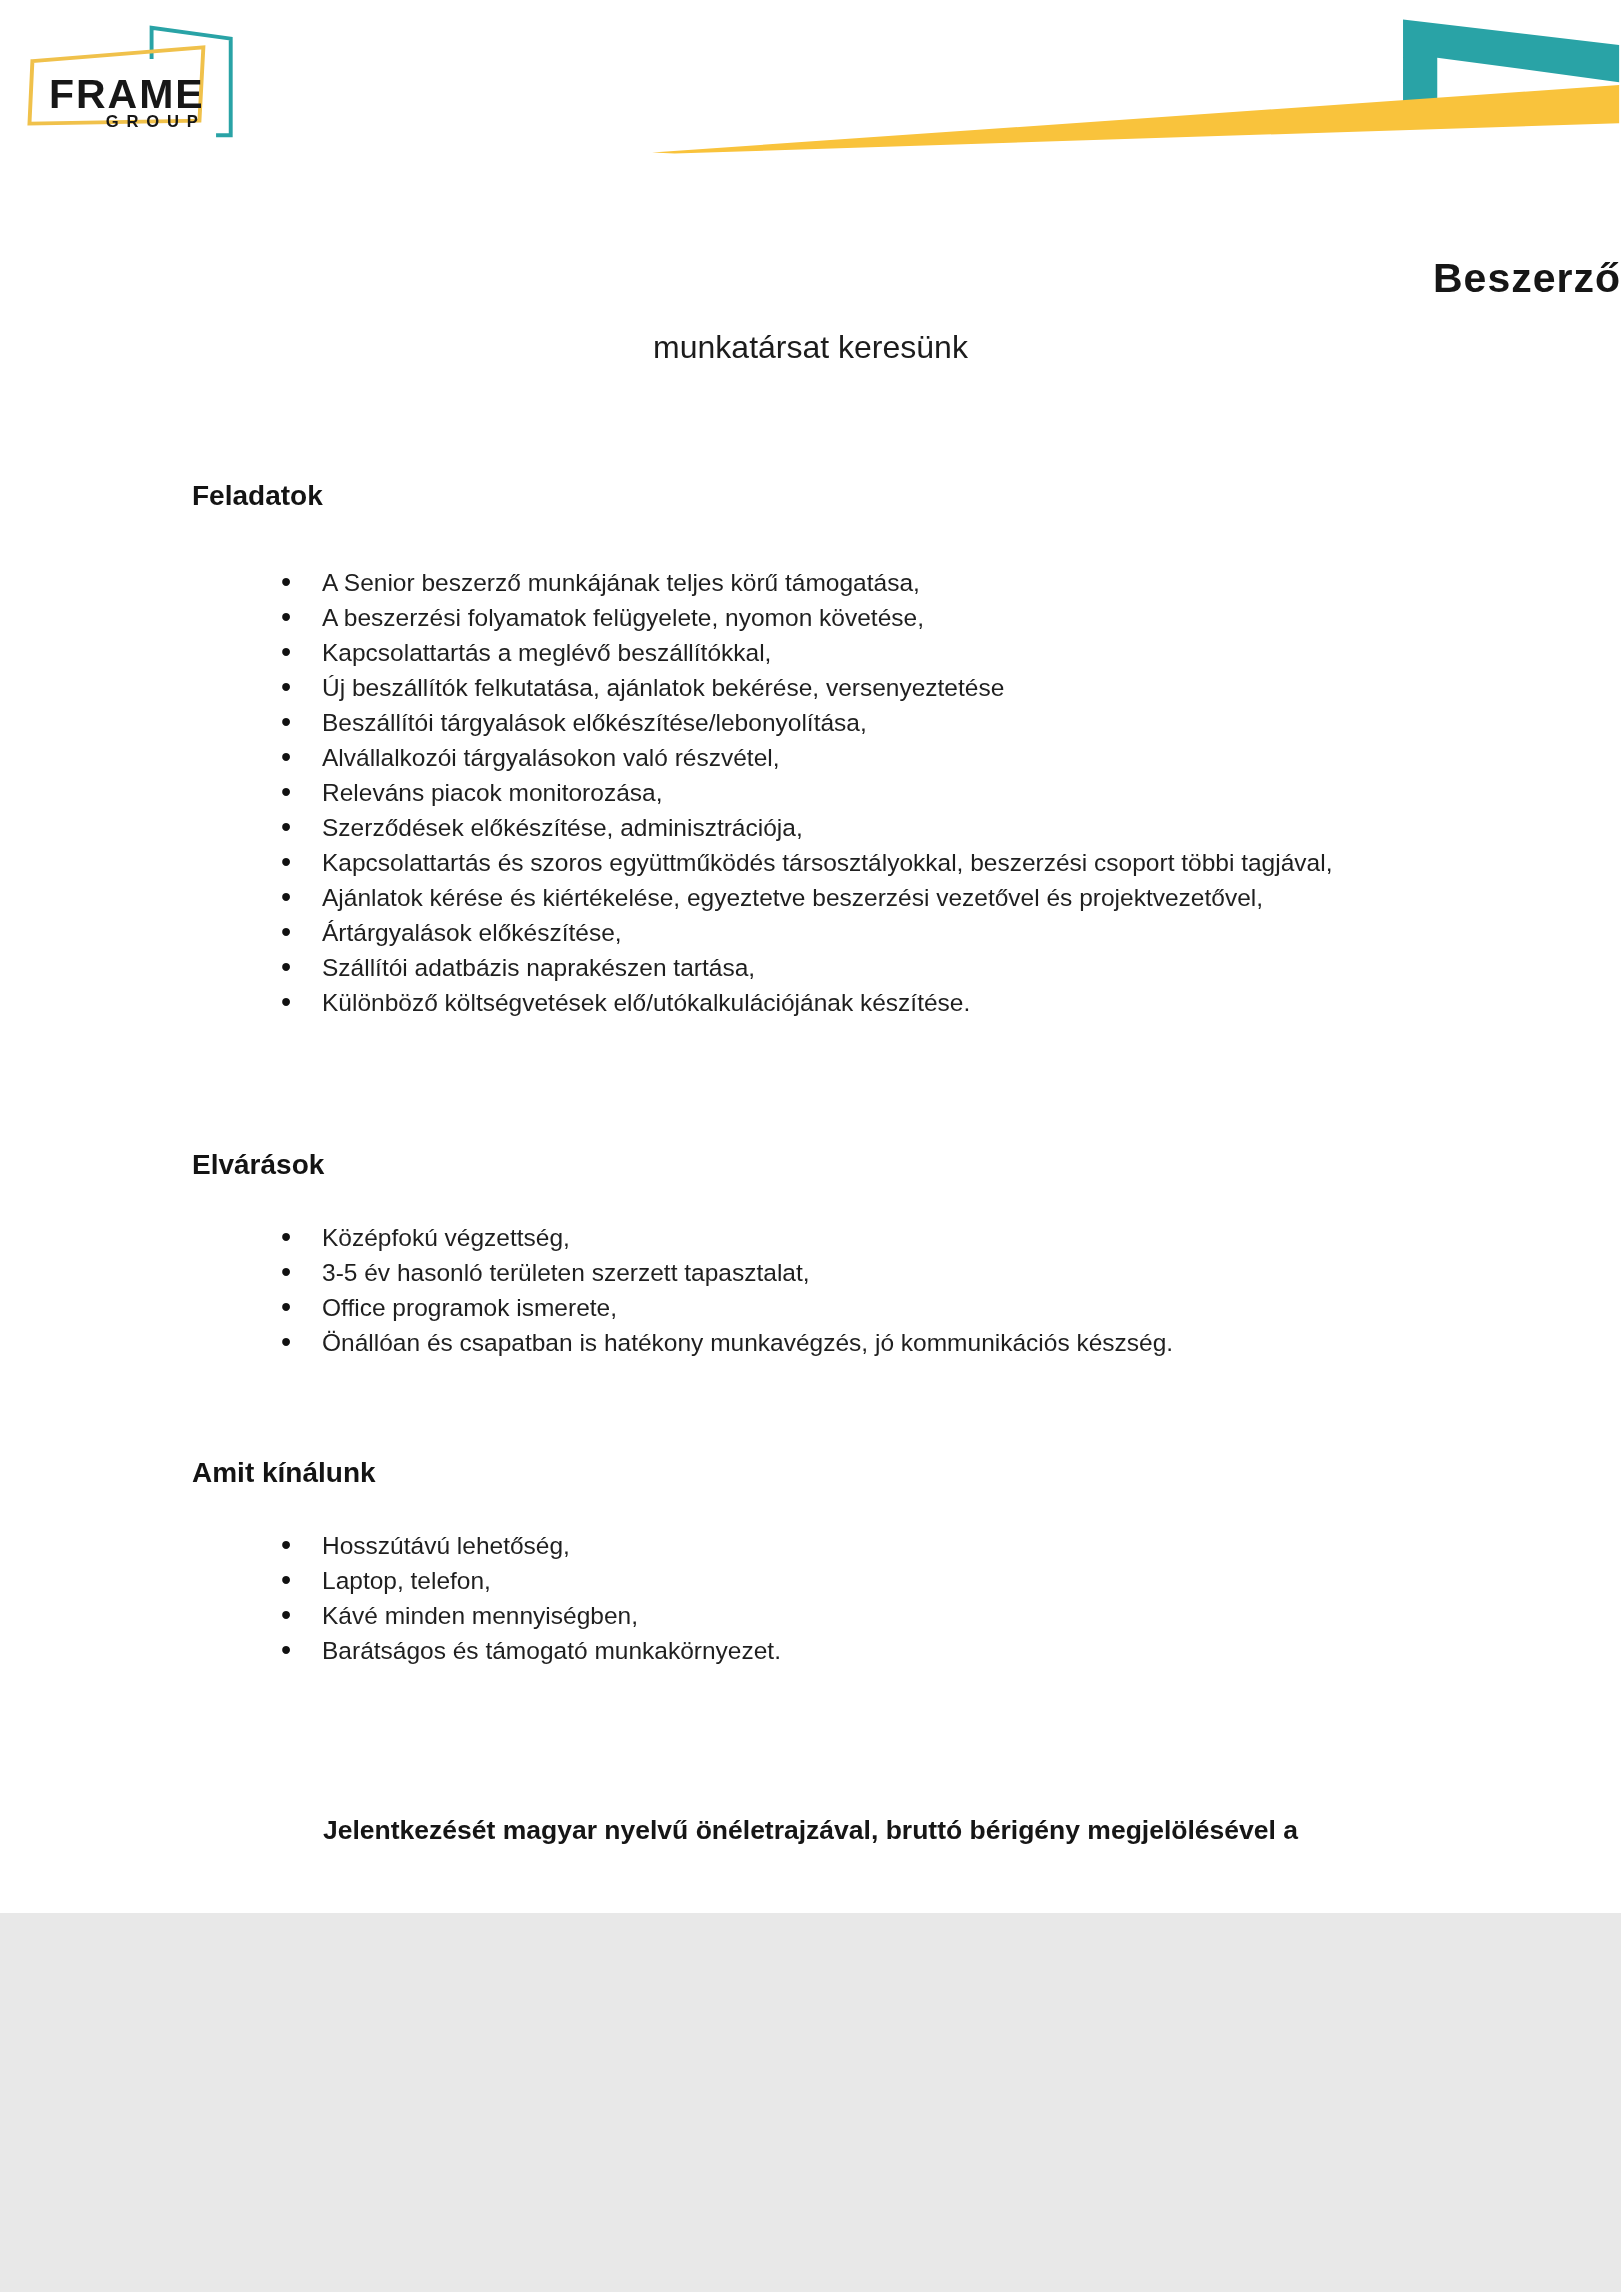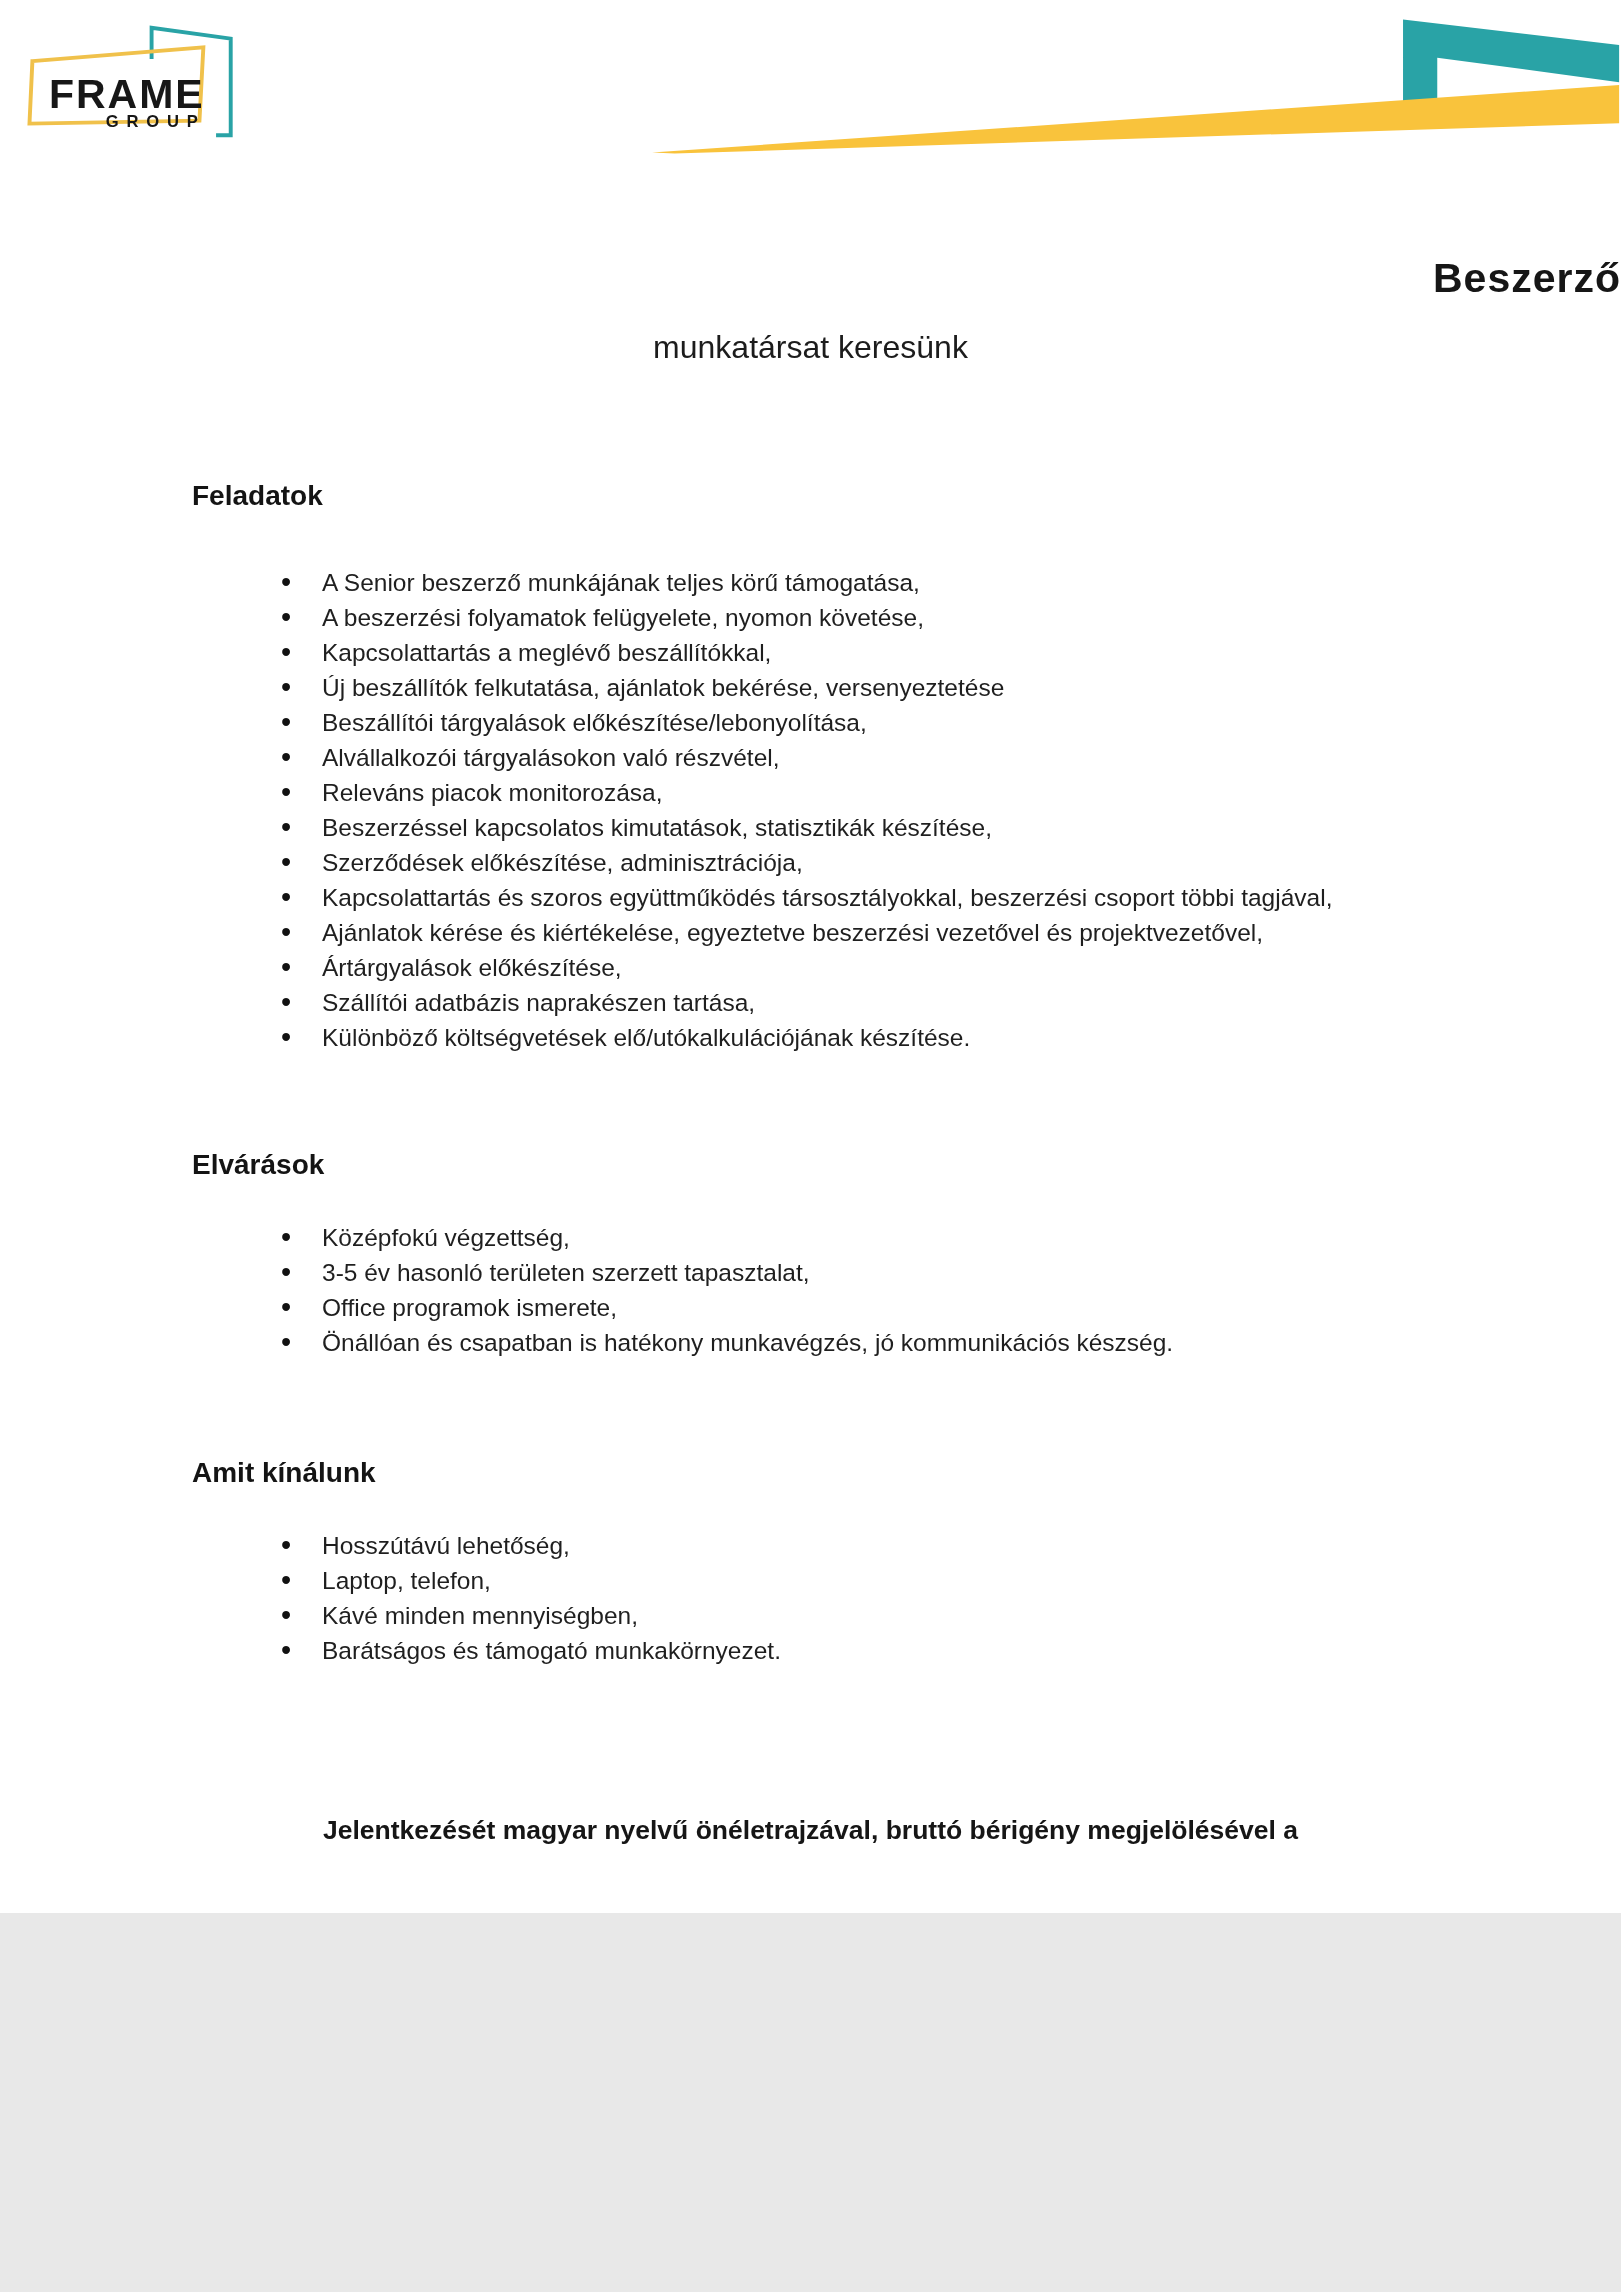--- a/index.html
+++ b/index.html
@@ -96,21 +96,20 @@
 
   <h2 class="section-heading h-feladatok">Feladatok</h2>
   <ul class="bullets ul-feladatok">
     <li>A Senior beszerző munkájának teljes körű támogatása,</li>
     <li>A beszerzési folyamatok felügyelete, nyomon követése,</li>
     <li>Kapcsolattartás a meglévő beszállítókkal,</li>
     <li>Új beszállítók felkutatása, ajánlatok bekérése, versenyeztetése</li>
     <li>Beszállítói tárgyalások előkészítése/lebonyolítása,</li>
     <li>Alvállalkozói tárgyalásokon való részvétel,</li>
     <li>Releváns piacok monitorozása,</li>
-    <li>Beszerzéssel kapcsolatos kimutatások, statisztikák készítése,</li>
     <li>Szerződések előkészítése, adminisztrációja,</li>
     <li>Kapcsolattartás és szoros együttműködés társosztályokkal, beszerzési csoport többi tagjával,</li>
     <li>Ajánlatok kérése és kiértékelése, egyeztetve beszerzési vezetővel és projektvezetővel,</li>
     <li>Ártárgyalások előkészítése,</li>
     <li>Szállítói adatbázis naprakészen tartása,</li>
     <li>Különböző költségvetések elő/utókalkulációjának készítése.</li>
   </ul>
 
   <h2 class="section-heading h-elvarasok">Elvárások</h2>
   <ul class="bullets ul-elvarasok">

